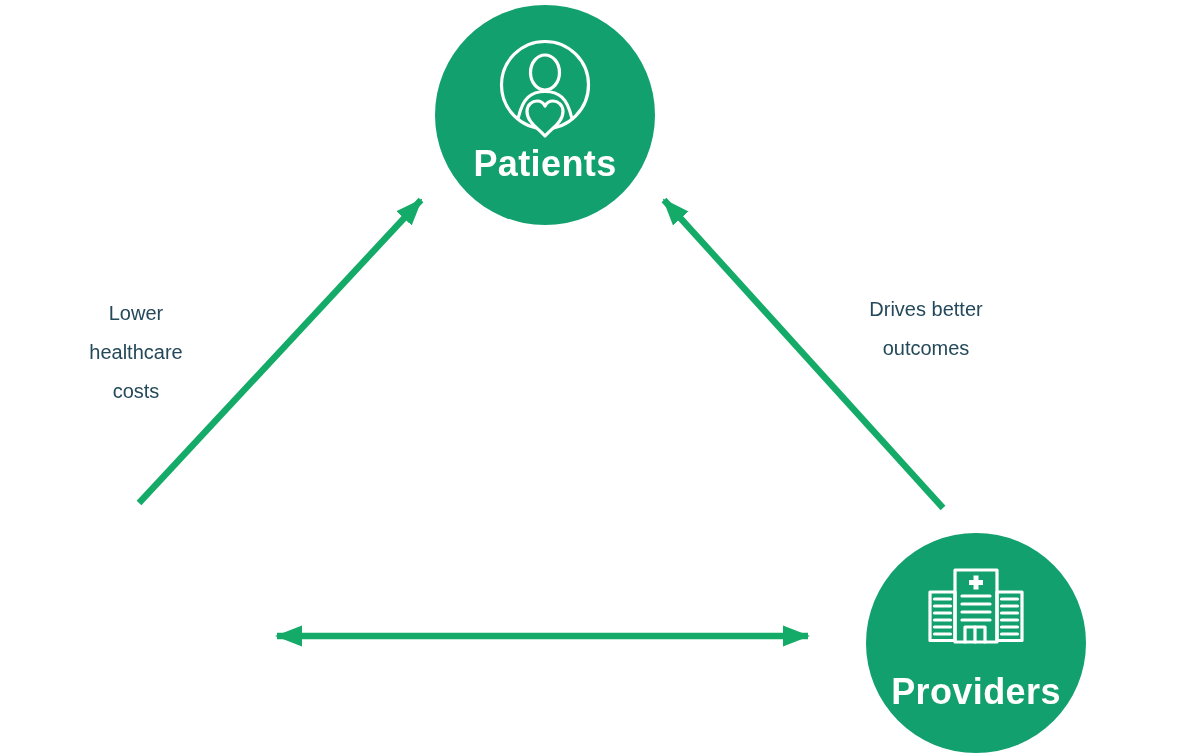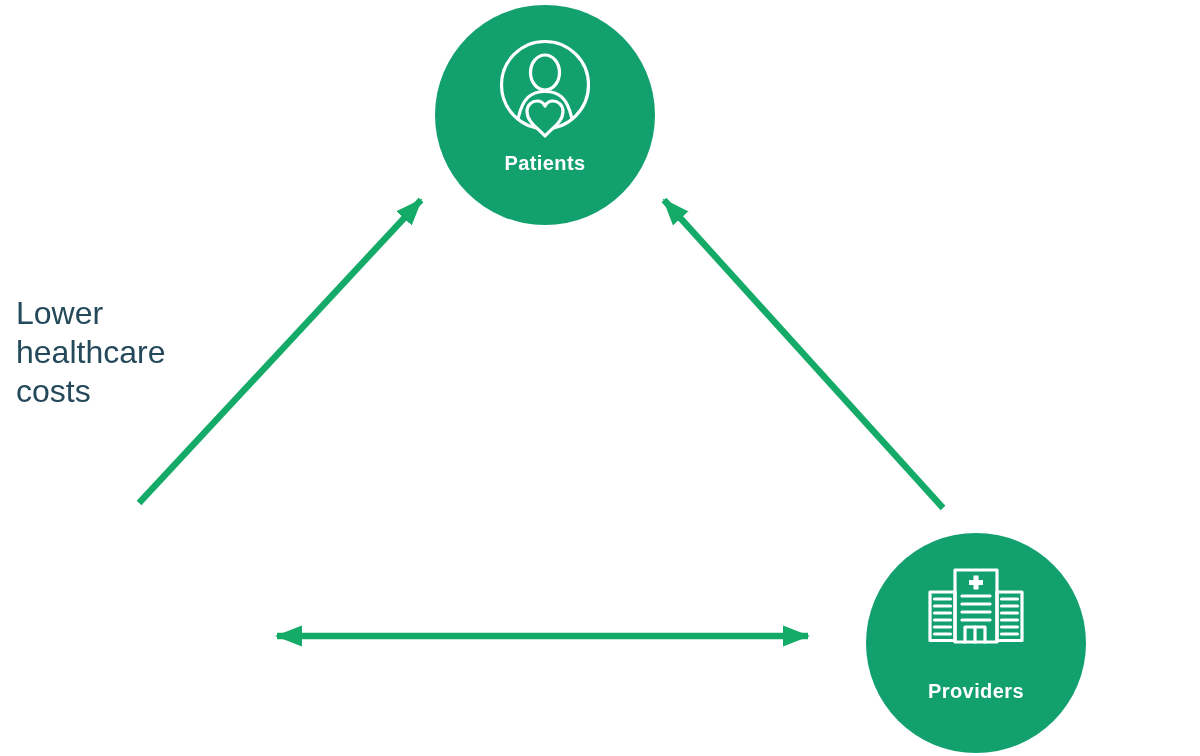--- a/index.html
+++ b/index.html
@@ -51,33 +51,34 @@
     stroke: var(--node-label-color);
     fill: none;
     stroke-width: 3.2;
     stroke-linecap: round;
     stroke-linejoin: round;
   }
   .nicon .fill-white { fill: var(--node-label-color); stroke: none; }
   .nicon .fill-bg    { fill: var(--node-fill); }
   .node-label {
     margin-top: 5px;
-    font-size: 20px;
+    font-size: 36px;
     font-weight: bold;
     line-height: 37px;
     letter-spacing: 0.4px;
     color: var(--node-label-color);
     text-align: center;
     white-space: pre-line;
   }
   .edge-label {
     position: absolute;
-    font-size: 32px;
+    font-size: 20px;
     line-height: 39px;
     color: var(--edge-label-color);
+    text-align: center;
     white-space: pre-line;
   }
   .edge-label-lower-costs     { left: 16px;  top: 294px; width: 240px; }
   .edge-label-better-outcomes { left: 786px; top: 290px; width: 280px; }
   .edge-label-network-opt     { left: 391px; top: 664px; width: 300px; }
 </style>
 </head>
 <body>
 
 <div class="stage">
@@ -131,14 +132,16 @@
       <line x1="73.5" y1="52" x2="89.5" y2="52" stroke-width="3"></line>
       <line x1="73.5" y1="59" x2="89.5" y2="59" stroke-width="3"></line>
       <line x1="73.5" y1="66" x2="89.5" y2="66" stroke-width="3"></line>
     </svg>
     <div class="node-label">Providers</div>
   </div>
 
   <div class="edge-label edge-label-lower-costs">Lower
 healthcare
 costs</div>
+  <div class="edge-label edge-label-better-outcomes">Drives better
+outcomes</div>
 
 </div>
 
 </body></html>

